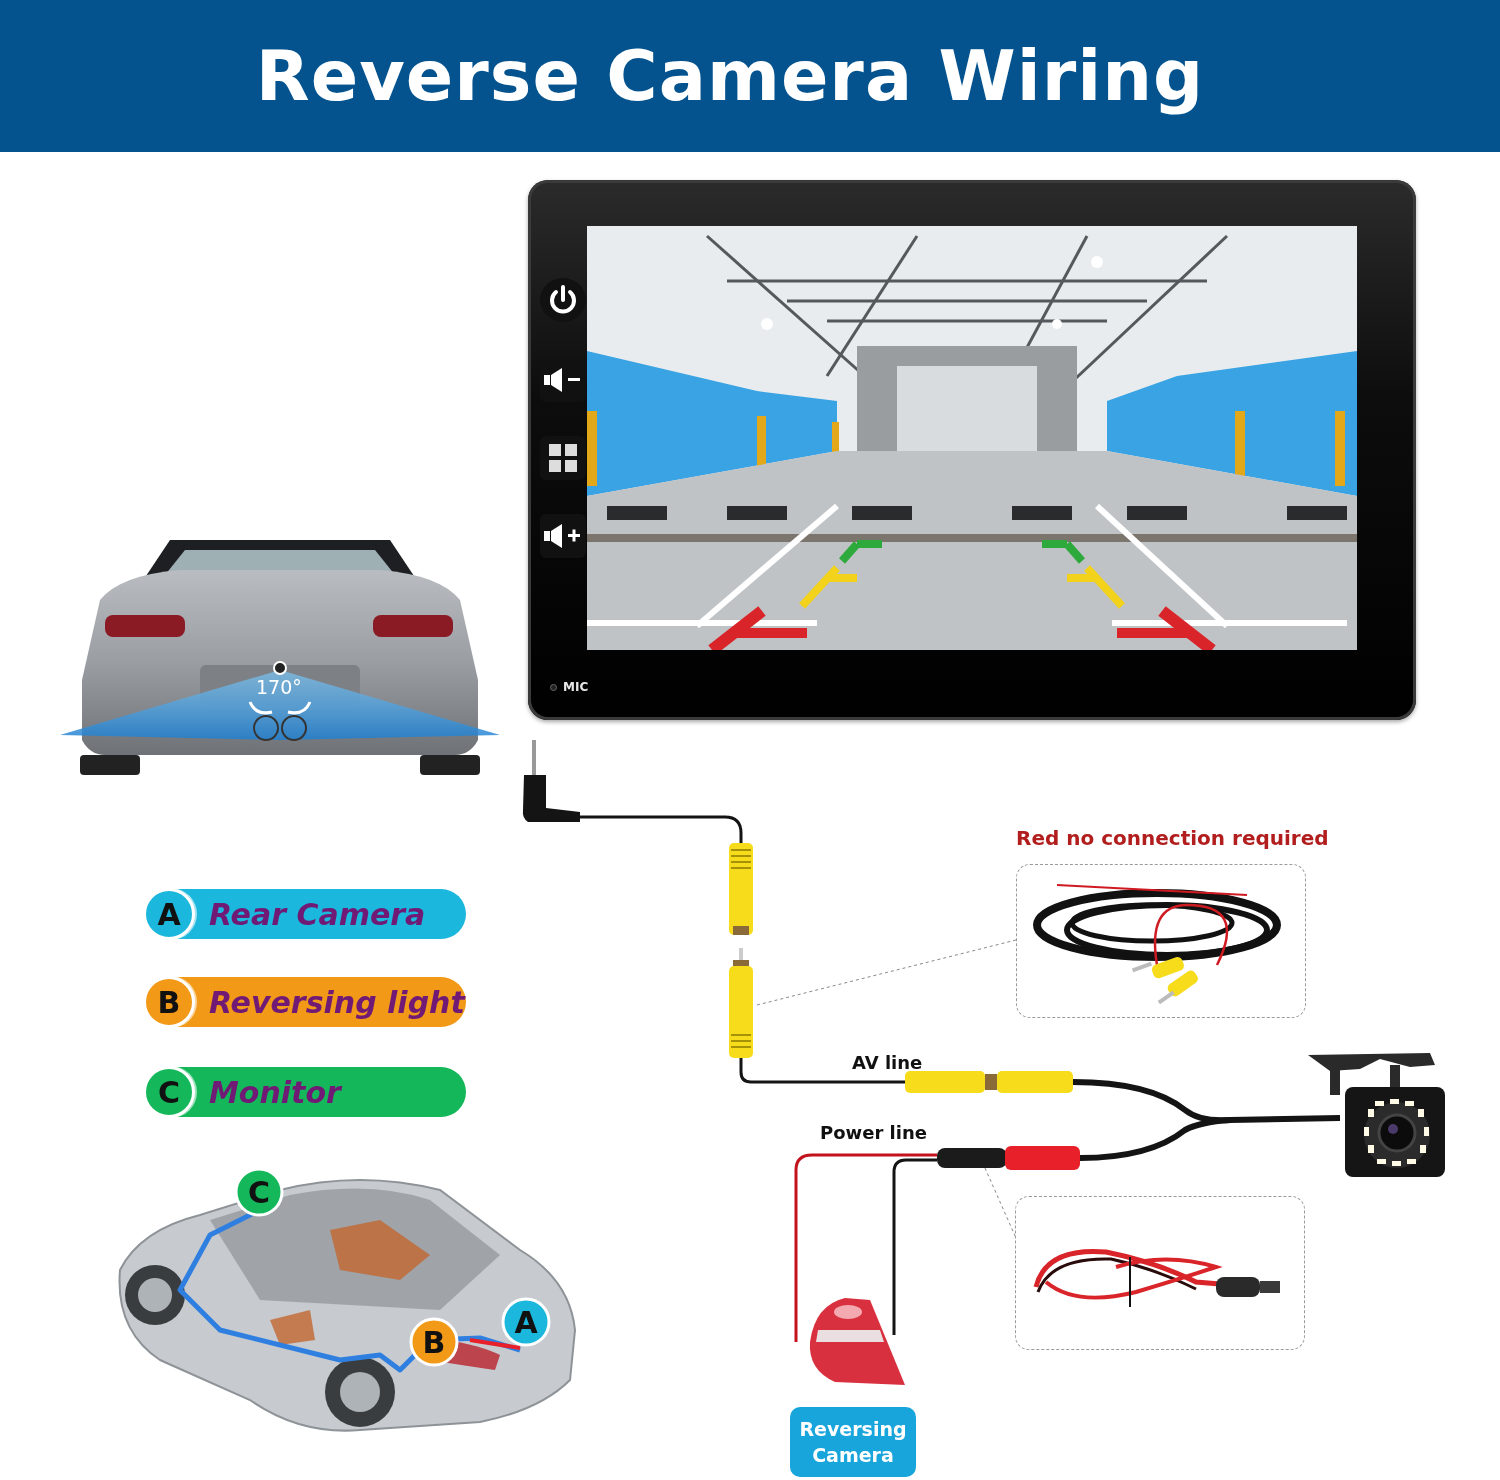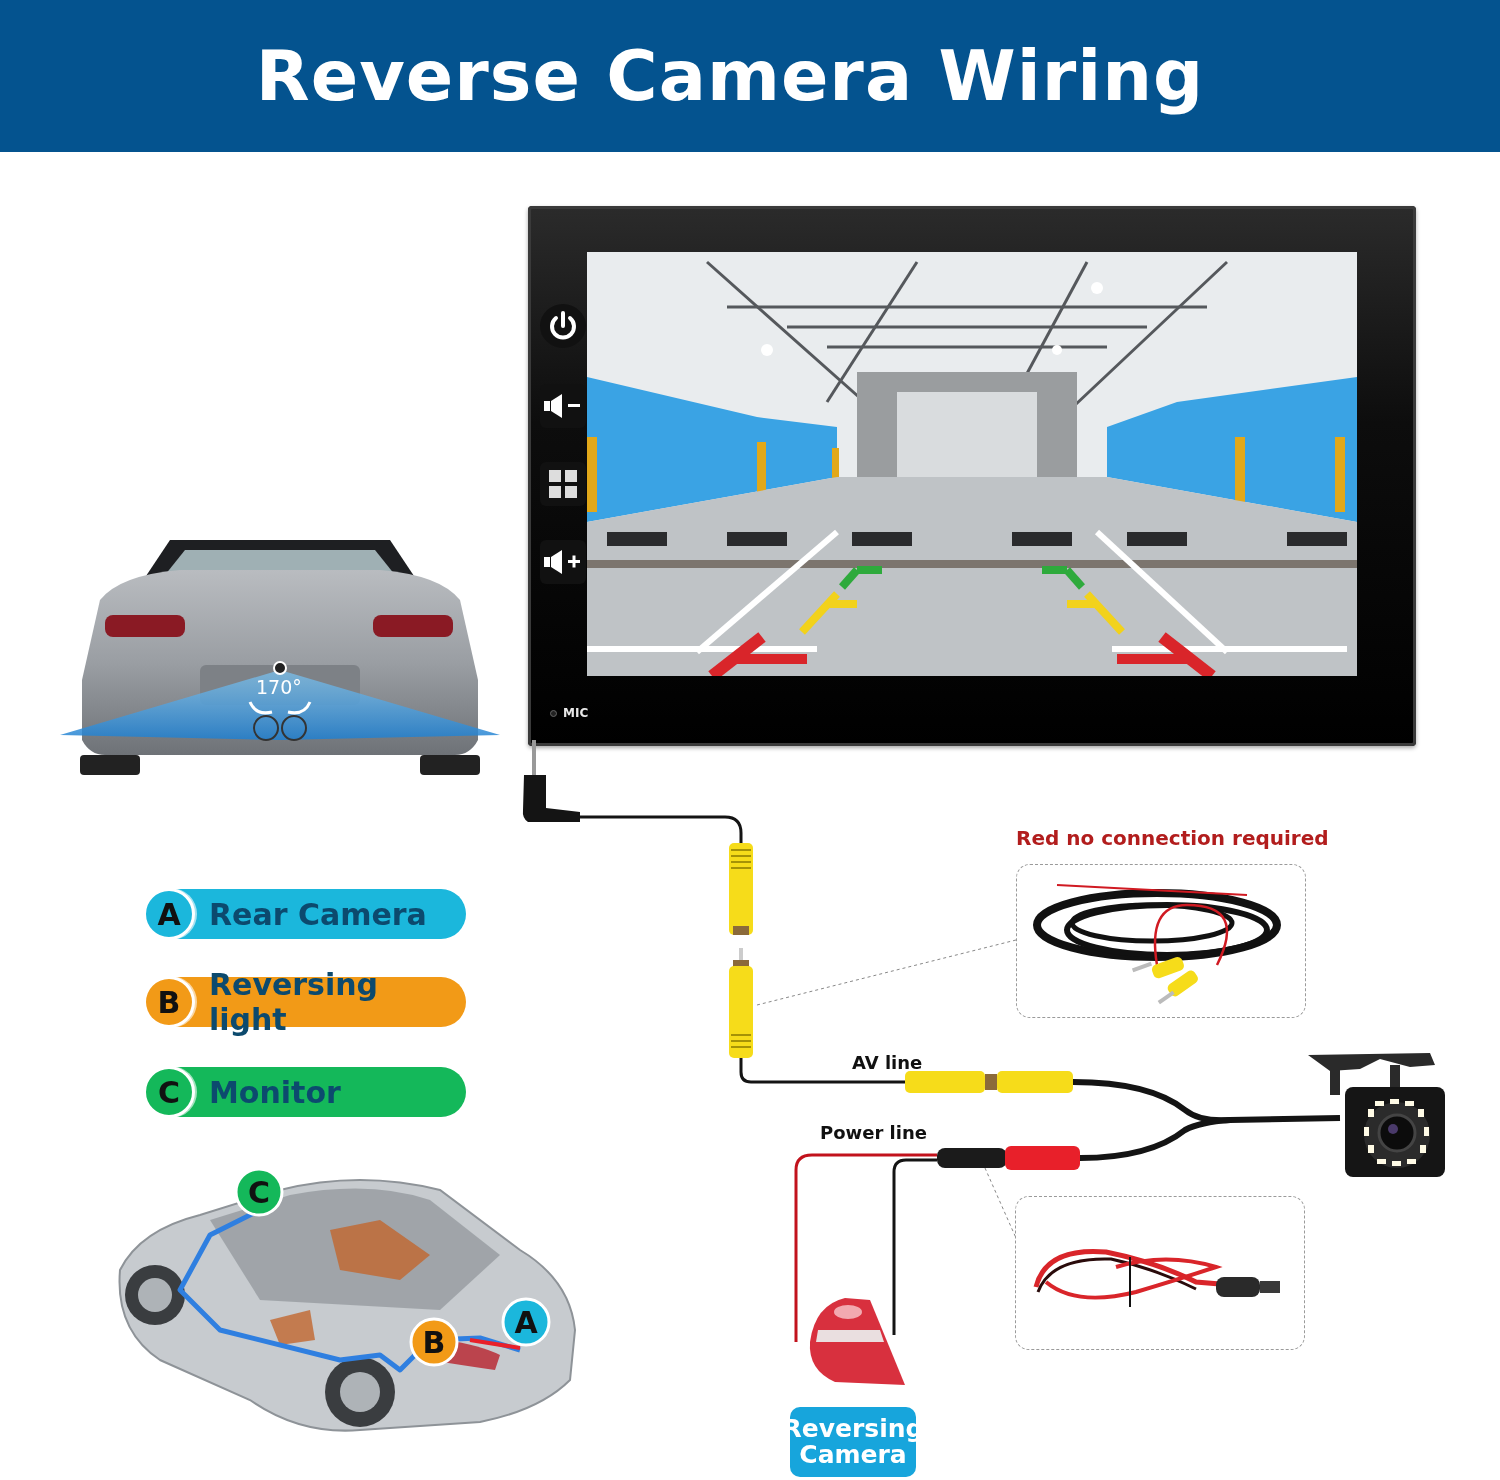--- a/index.html
+++ b/index.html
@@ -3,37 +3,37 @@
 <meta charset="utf-8">
 <style>
   * { box-sizing: border-box; margin: 0; padding: 0; }
   html, body { width: 1500px; height: 1480px; background: #ffffff; overflow: hidden; }
   body { position: relative; font-family: "DejaVu Sans", sans-serif; }
 
   .banner { position: absolute; left: 0; top: 0; width: 1500px; height: 152px; background: #04538f; display: flex; align-items: center; justify-content: center; }
   .banner-title { color: #ffffff; font-family: "DejaVu Sans", sans-serif; font-weight: 600; font-size: 70px; letter-spacing: 1px; margin-left: -40px; }
 
   
-  .monitor { position: absolute; left: 528px; top: 206px; width: 888px; height: 540px; background: linear-gradient(180deg, #2b2b2b 0%, #0d0d0d 40%, #000 100%); border-radius: 4px; box-shadow: inset 0 0 0 3px #3a3a3a, 0 2px 4px rgba(0,0,0,.35); }
+  .monitor { position: absolute; left: 528px; top: 180px; width: 888px; height: 540px; background: linear-gradient(180deg, #2b2b2b 0%, #0d0d0d 40%, #000 100%); border-radius: 20px; box-shadow: inset 0 0 0 3px #3a3a3a, 0 2px 4px rgba(0,0,0,.35); }
   .monitor-screen { position: absolute; left: 59px; top: 46px; width: 770px; height: 424px; background: #cfd3d6; overflow: hidden; }
   .side-btn { position: absolute; left: 12px; width: 46px; height: 44px; display: flex; align-items: center; justify-content: center; background: #111; border-radius: 6px; }
   .mic { position: absolute; left: 22px; top: 500px; display: flex; align-items: center; gap: 6px; color: #e8e8e8; font-size: 12px; font-weight: bold; }
   .mic-dot { width: 7px; height: 7px; border-radius: 50%; background: #222; border: 1px solid #666; }
 
   
   .legend-pill { position: absolute; left: 146px; width: 320px; height: 50px; border-radius: 25px; display: flex; align-items: center; }
   .legend-letter { width: 52px; height: 52px; border-radius: 50%; border: 3px solid #fff; display: flex; align-items: center; justify-content: center; font-size: 30px; font-weight: bold; color: #111; margin-left: -3px; box-shadow: 2px 0 0 rgba(255,255,255,.6); }
-  .legend-text { font-size: 30px; font-weight: bold; color: #0c4a6e; margin-left: 14px; }
+  .legend-text { font-size: 30px; font-weight: bold; color: #701a75; margin-left: 14px; font-style: italic; }
 
   .label-dark { position: absolute; font-size: 18px; font-weight: bold; color: #111; }
   .warn-label { position: absolute; left: 1016px; top: 826px; font-size: 20px; font-weight: bold; color: #b21d1d; text-align: center; }
 
   .dashed-box { position: absolute; border: 1.5px dashed #9a9a9a; border-radius: 14px; background: #fff; }
 
-  .rev-badge { position: absolute; left: 790px; top: 1407px; width: 126px; height: 70px; background: #17a5dc; border-radius: 10px; color: #fff; font-size: 25px; font-weight: bold; display: flex; flex-direction: column; align-items: center; justify-content: center; line-height: 26px; }
+  .rev-badge { position: absolute; left: 790px; top: 1407px; width: 126px; height: 70px; background: #17a5dc; border-radius: 10px; color: #fff; font-size: 19px; font-weight: bold; display: flex; flex-direction: column; align-items: center; justify-content: center; line-height: 26px; }
 </style>
 </head>
 <body>
 
 <div class="banner">
   <div class="banner-title">Reverse Camera Wiring</div>
 </div>
 
 <svg style="position:absolute;left:60px;top:530px" width="440" height="250" viewBox="0 0 440 250">
   <defs>

